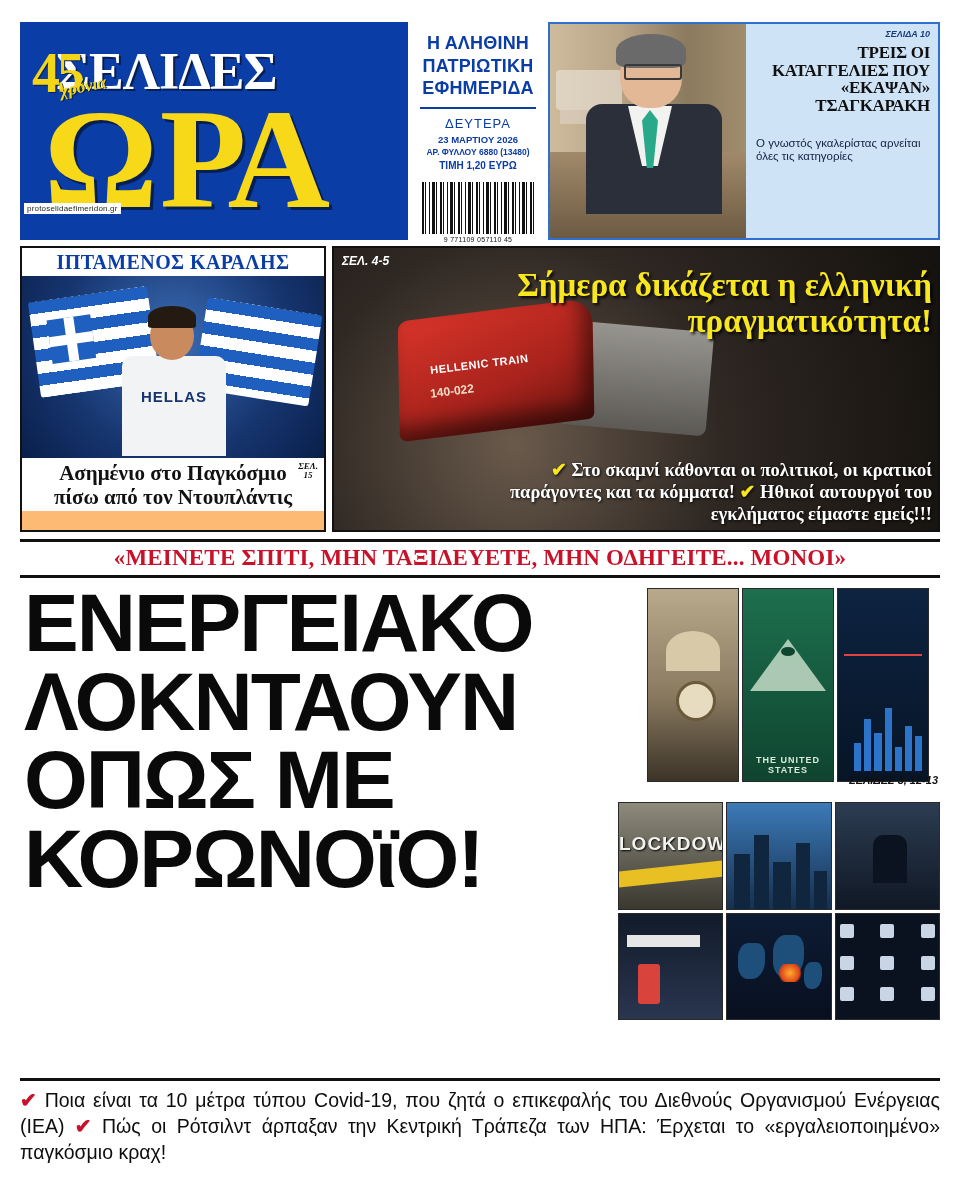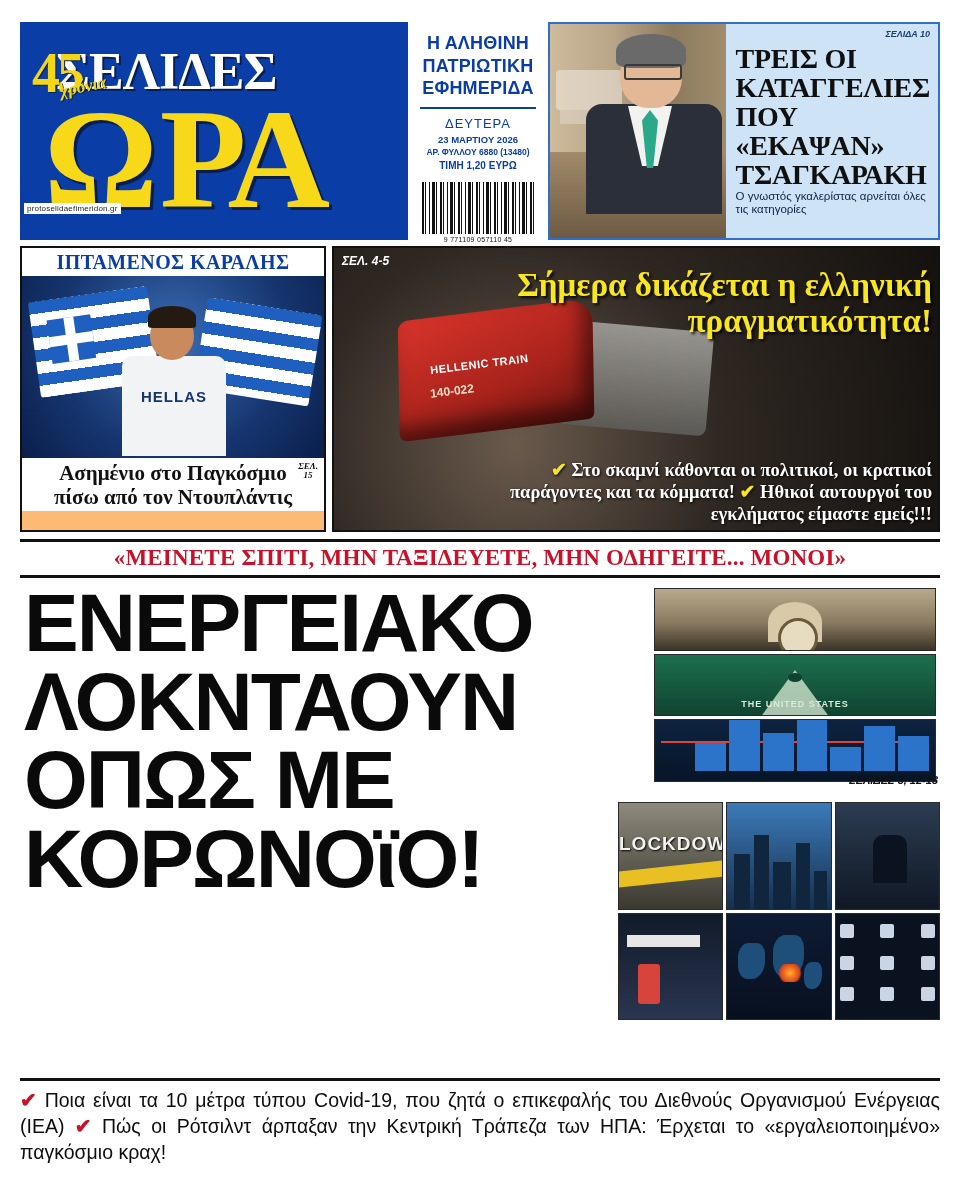--- a/index.html
+++ b/index.html
@@ -222,31 +222,32 @@
     right: 8px;
     top: 5px;
     font-size: 9px;
     font-style: italic;
     font-weight: bold;
     color: #1a3f7d;
   }
   .teaser-head {
     font-family: "Liberation Serif", serif;
     font-weight: bold;
-    font-size: 28px;
+    font-size: 17px;
     line-height: 1.04;
     color: #101010;
     letter-spacing: -0.3px;
     margin-top: 14px;
+    text-align: right;
   }
   .teaser-sub {
     font-size: 11.5px;
     color: #12213f;
     line-height: 1.2;
-    margin-top: 0;
+    margin-top: 22px;
   }
 
   
   .band2 {
     display: flex;
     gap: 6px;
     margin-top: 6px;
     height: 286px;
   }
   .karalis {
@@ -431,27 +432,26 @@
     font-weight: bold;
     font-size: 82px;
     line-height: 0.96;
     letter-spacing: -2px;
     color: #0a0a0a;
   }
   .main-head span { display: block; }
 
   .photo-grid-top {
     position: absolute;
-    right: 4px;
+    right: 11px;
     top: 4px;
     width: 282px;
     height: 194px;
     display: flex;
     gap: 3px;
-    flex-direction: column;
   }
   .pg-cell {
     flex: 1;
     position: relative;
     overflow: hidden;
     border: 1px solid #2a2a2a;
   }
   .pg-fed {
     background: linear-gradient(180deg,#b9a98c 0%, #8a7a60 55%, #3c3428 100%);
   }

